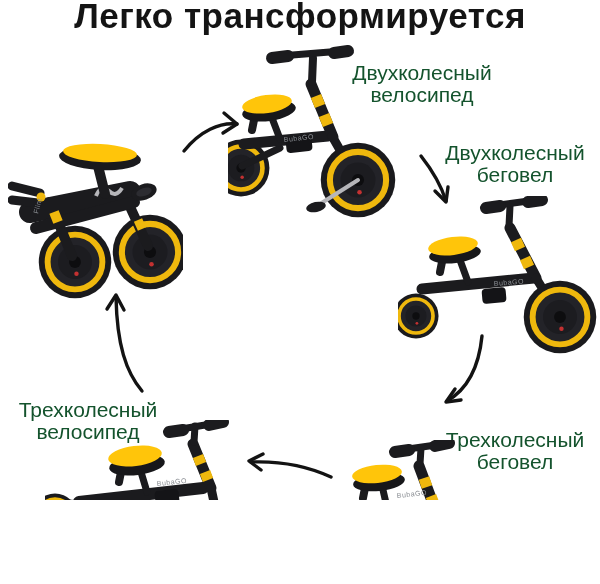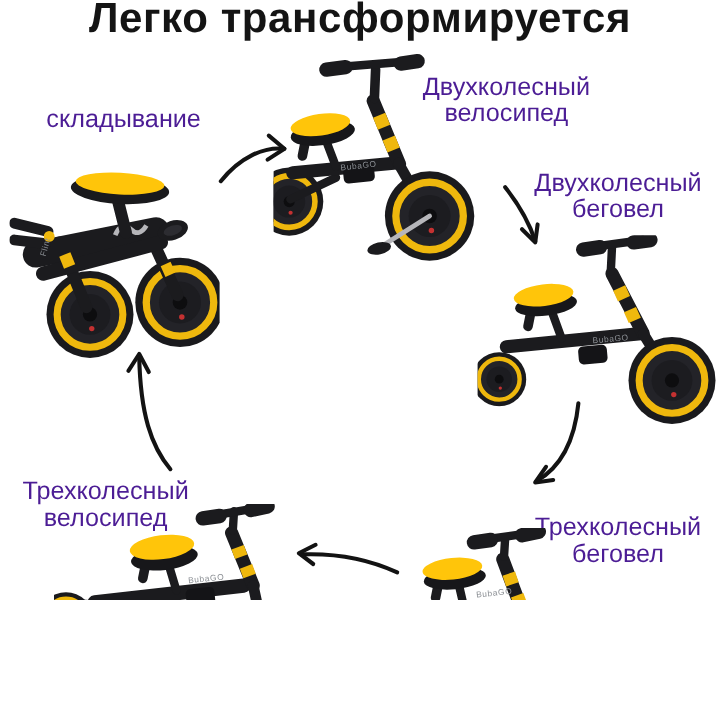--- a/index.html
+++ b/index.html
@@ -13,21 +13,21 @@
   .title {
     position: absolute; left: 0; top: -4px; width: 600px;
     text-align: center;
     font-size: 35px; font-weight: 800; letter-spacing: 0.5px;
     color: #141414;
   }
   .label {
     position: absolute;
     text-align: center;
     font-size: 21px; line-height: 22px; font-weight: 400;
-    color: #4c1d95;
+    color: #14532d;
   }
   .label span { display: block; }
   .lbl-compact      { left: 8px;   top: 89px;  width: 190px; }
   .lbl-velo2        { left: 332px; top: 62px;  width: 180px; }
   .lbl-begovel2     { left: 430px; top: 142px; width: 170px; }
   .lbl-begovel3     { left: 430px; top: 429px; width: 170px; }
   .lbl-velo3        { left: 2px;   top: 399px; width: 172px; }
   .arrows { position: absolute; left: 0; top: 0; pointer-events: none; }
   .arrows path, .arrows polyline {
     fill: none; stroke: #131313; stroke-width: 3.4px;
@@ -55,21 +55,20 @@
     <circle r="8" fill="#0d0d0f"></circle>
     <circle cx="2" cy="16" r="3" fill="#c43131"></circle>
   </symbol>
 </svg>
 
 <div class="stage">
 
   <div class="title">Легко трансформируется</div>
 
   <div class="label lbl-compact">
-    <span>складывание</span>
   </div>
   <div class="label lbl-velo2">
     <span>Двухколесный</span>
     <span>велосипед</span>
   </div>
   <div class="label lbl-begovel2">
     <span>Двухколесный</span>
     <span>беговел</span>
   </div>
   <div class="label lbl-begovel3">

